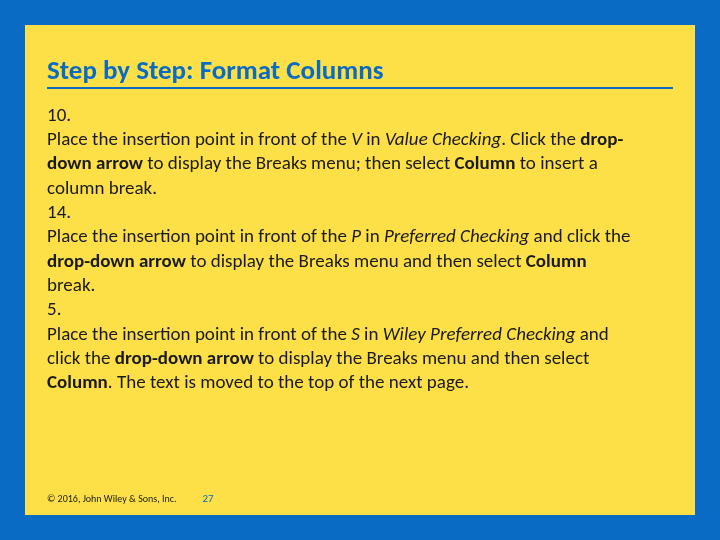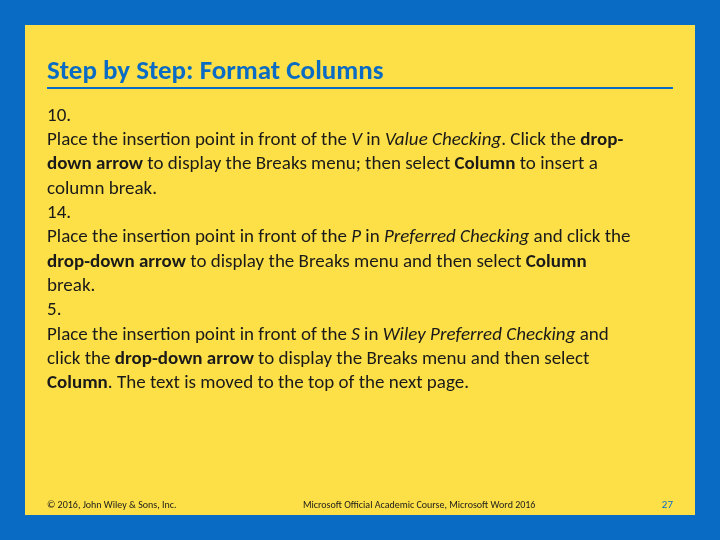--- a/index.html
+++ b/index.html
@@ -42,21 +42,21 @@
     width: 34px;
     vertical-align: top;
   }
   .txt {
     display: inline-block;
     width: calc(100% - 38px);
     vertical-align: top;
   }
   .footer {
     position: absolute;
-    left: 22px; right: 22px; bottom: 4px;
+    left: 22px; right: 22px; bottom: 10px;
     display: flex;
     align-items: baseline;
     color: #1a1a1a;
     font-size: 10px;
     gap: 26px;
   }
   .footer .left { flex: 0 0 auto; }
   .footer .center { flex: 1; text-align: center; }
   .footer .right { flex: 0 0 auto; color: #0a6bc4; font-size: 11px; }
   em.i { font-style: italic; }
@@ -82,16 +82,15 @@
       </li>
       <li>
         <span class="num">5.</span>
         <span class="txt">Place the insertion point in front of the <em class="i">S</em> in <em class="i">Wiley Preferred Checking</em> and click the <strong class="b">drop-down arrow</strong> to display the Breaks menu and then select <strong class="b">Column</strong>. The text is moved to the top of the next page.</span>
       </li>
     </ol>
   </div>
 
   <div class="footer">
     <div class="left">© 2016, John Wiley &amp; Sons, Inc.</div>
-    <div class="center">Microsoft Official Academic Course, Microsoft Word 2016</div>
     <div class="right">27</div>
   </div>
 </div>
 
 </body></html>

